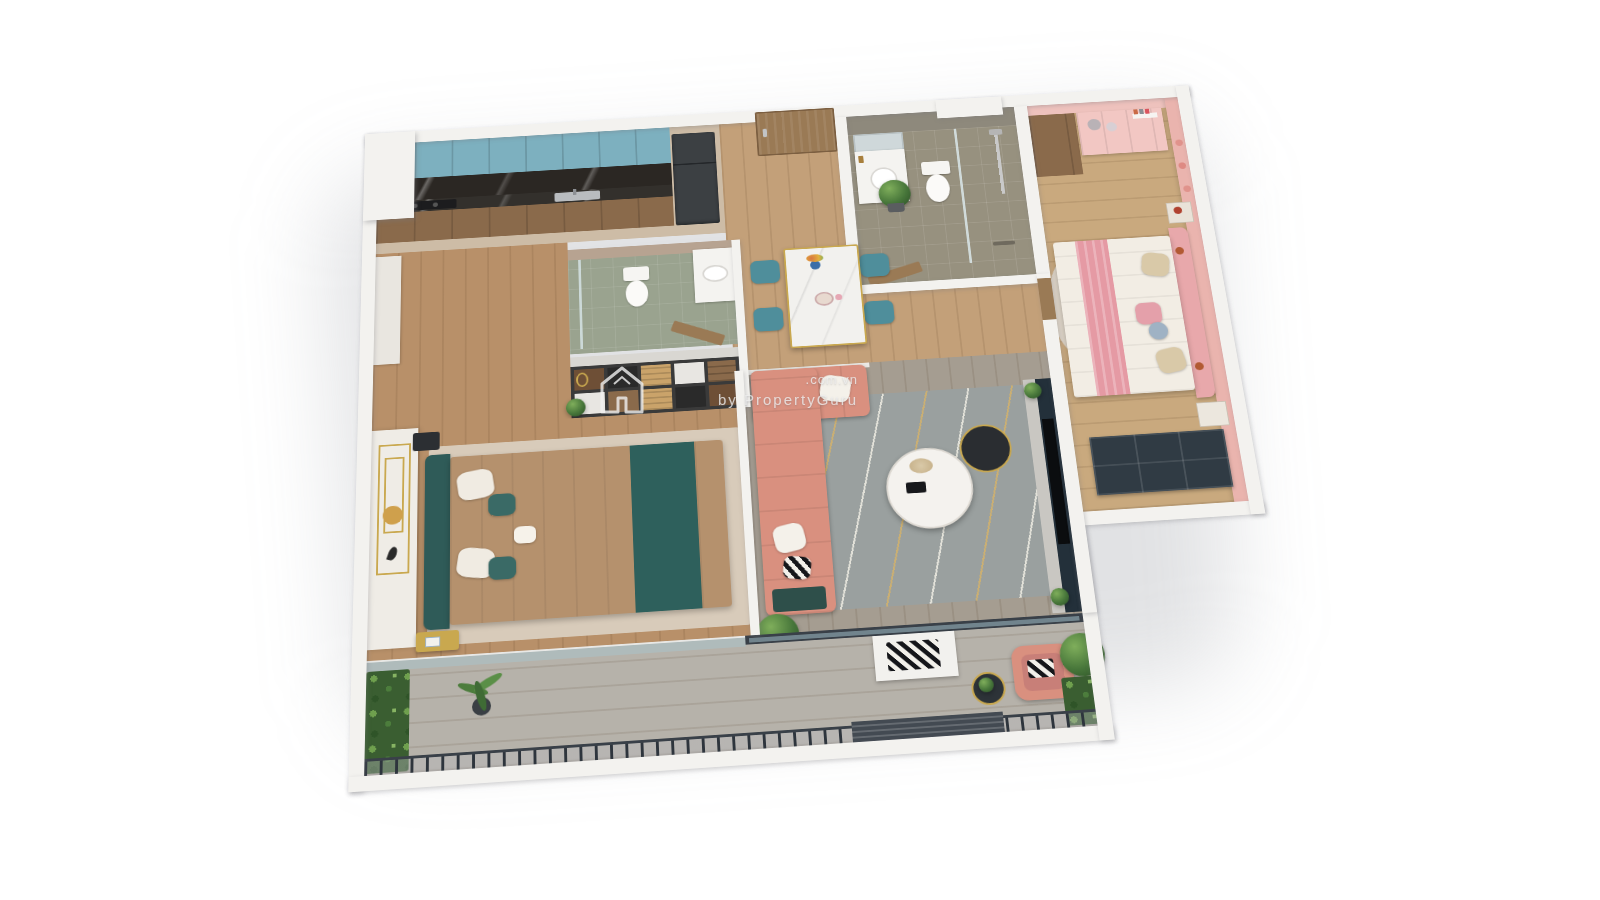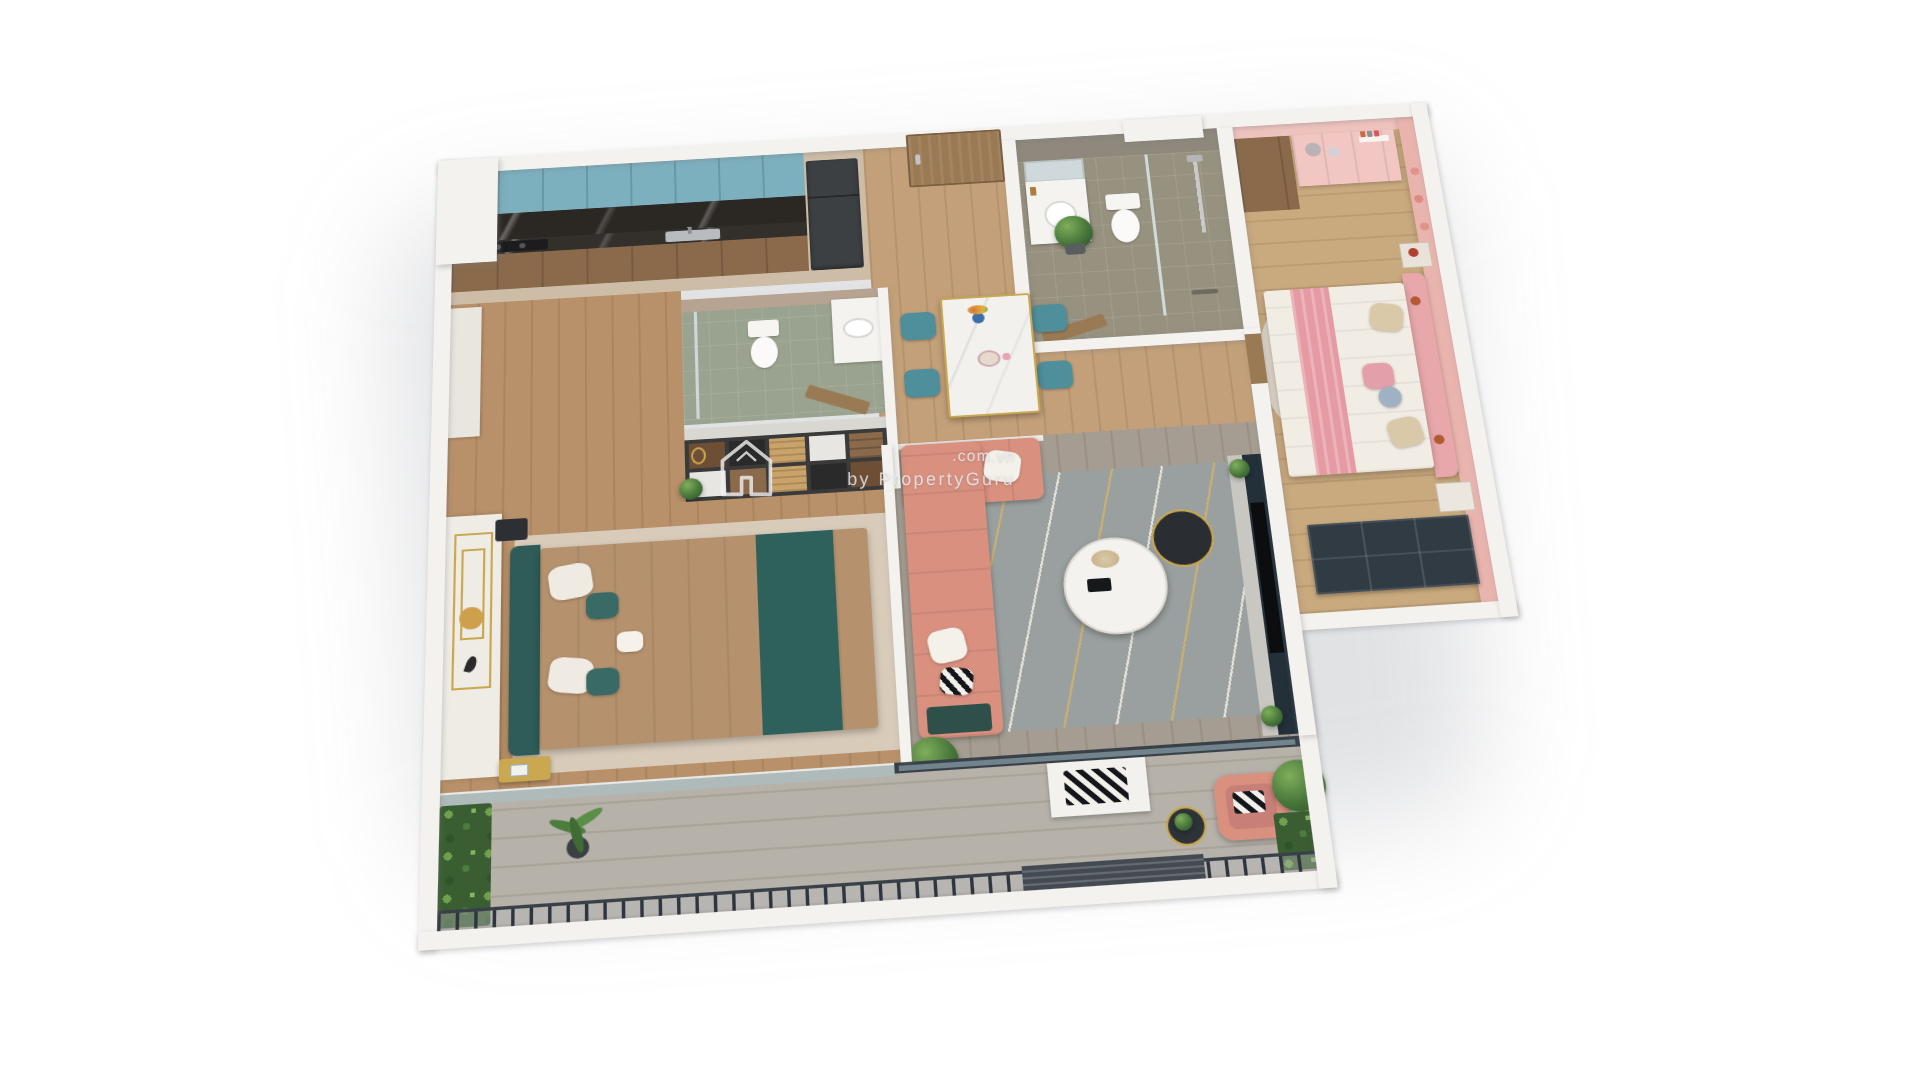--- a/index.html
+++ b/index.html
@@ -26,21 +26,21 @@
     radial-gradient(circle 6px at 10px 30px, #2f5428 60%, transparent 61%),
     radial-gradient(circle 4px at 30px 6px, #87b463 60%, transparent 61%);
     background-size:36px 38px;border-radius:3px;}
   .plant{border-radius:50%;background:radial-gradient(circle at 35% 30%, #7fae5b, #47763a 55%, #2c5026 95%);
     box-shadow:0 2px 5px rgba(0,0,0,.3);}
   .chevron{background:repeating-linear-gradient(45deg,#15161a 0 5px,#f2f0ea 5px 10px);}
   .pillow{border-radius:30%;box-shadow:0 1px 3px rgba(0,0,0,.25);}
   .goldline{border:2px solid #c9a84f;background:transparent;}
   .railbars{background-image:repeating-linear-gradient(90deg,#2e353d 0 3px, rgba(185,185,190,.40) 3px 16px);}
   .louverlines{background-image:repeating-linear-gradient(0deg, rgba(255,255,255,.18) 0 2px, transparent 2px 6px);}
-  .watermark{position:absolute;left:598px;top:364px;display:flex;align-items:center;gap:0;
+  .watermark{position:absolute;left:598px;top:364px;display:flex;align-items:center;gap:12px;
     color:rgba(240,240,240,.78);text-shadow:0 1px 2px rgba(110,110,115,.35);}
   .wm-text{display:flex;flex-direction:column;line-height:1;}
   .wm-domain{font-size:13px;letter-spacing:1px;text-align:right;margin-bottom:2px;}
   .wm-brand{font-size:40px;font-weight:bold;letter-spacing:1px;}
   .wm-byline{font-size:15px;letter-spacing:2px;margin-top:4px;margin-left:60px;}
 </style>
 </head>
 <body>
 
 <div class="stage">

